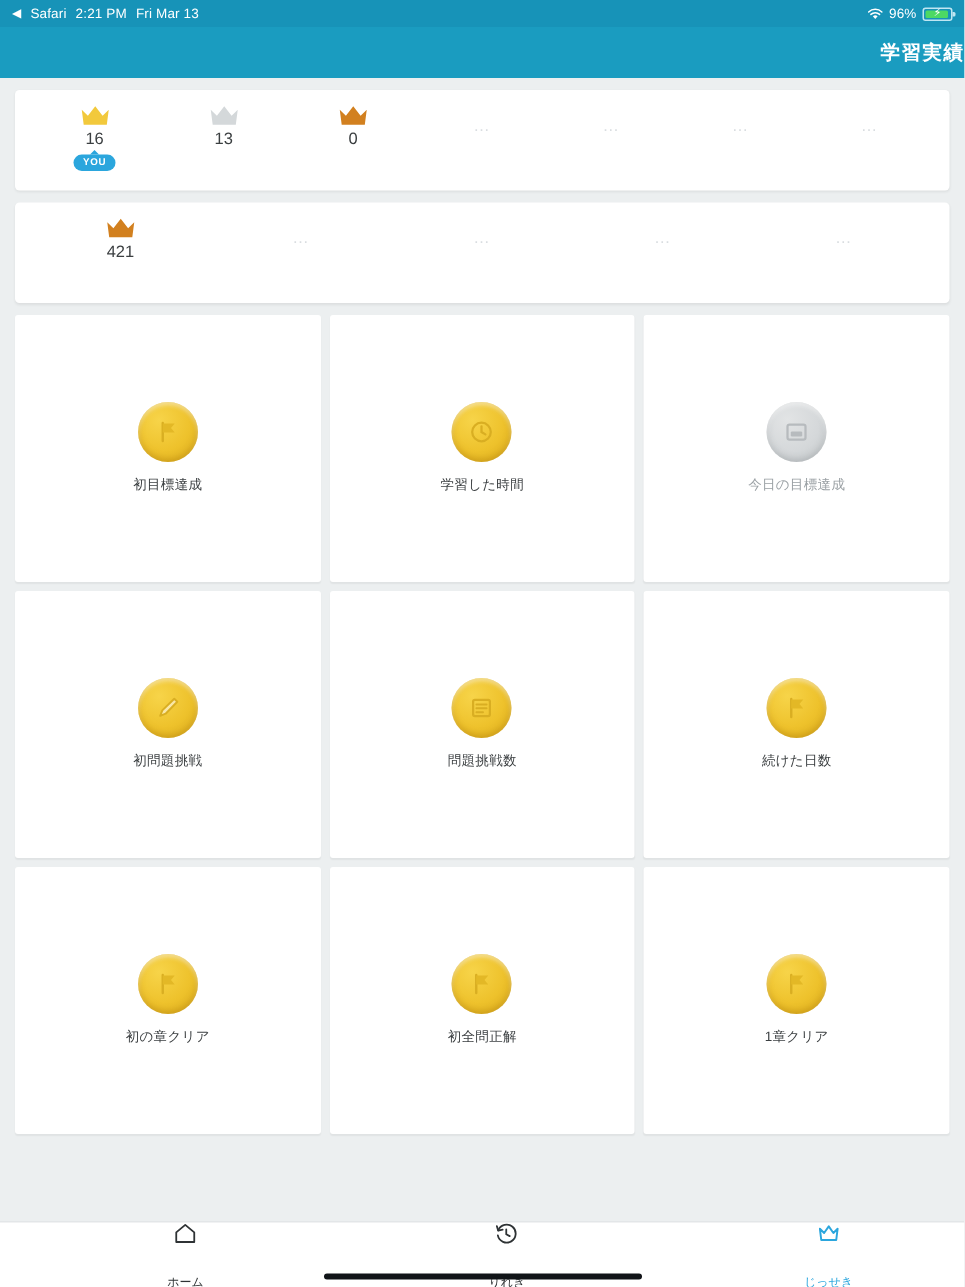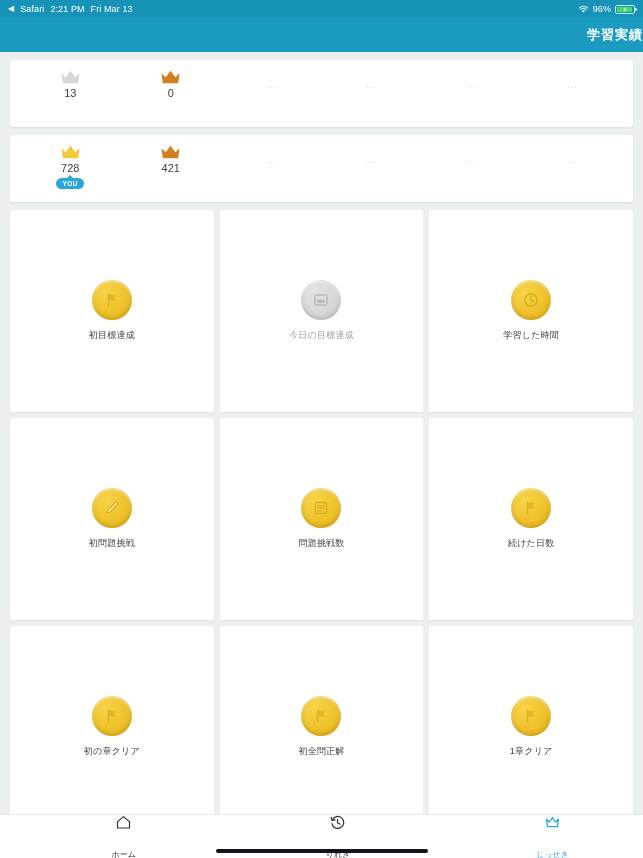--- a/index.html
+++ b/index.html
@@ -56,21 +56,21 @@
   }
   .you-badge::before{
     content:""; position:absolute; top:-3px; left:50%; transform:translateX(-50%);
     border-left:3px solid transparent; border-right:3px solid transparent; border-bottom:3px solid #2ba6dd;
   }
   .dots { color: #d9dde0; font-size: 11px; letter-spacing: 1px; line-height: 1; }
 
   
   .grid { display: grid; grid-template-columns: repeat(3, 1fr); gap: 6px; }
   .bcard {
-    background: #ffffff; height: 202px; border-radius: 2px;
+    background: #ffffff; height: 178px; border-radius: 2px;
     display: flex; flex-direction: column; align-items: center; justify-content: center;
     box-shadow: 0 1px 1px rgba(0,0,0,.05);
   }
   .medal { width: 40px; height: 40px; border-radius: 50%; display: flex; align-items: center; justify-content: center; position: relative; }
   .medal.gold {
     background: radial-gradient(circle at 35% 30%, #f7d449 0%, #eec22c 55%, #dcad1c 100%);
     box-shadow: inset 0 -2px 4px rgba(160,110,0,.35), inset 0 2px 3px rgba(255,255,255,.5);
   }
   .medal.gray {
     background: radial-gradient(circle at 35% 30%, #e2e4e5 0%, #d5d8da 55%, #c5c9cb 100%);
@@ -121,65 +121,65 @@
           <span class="batt-bolt">⚡</span>
       </span>
     </div>
   </div>
 
   <div class="navbar">
     <span class="title">学習実績</span>
   </div>
 
   <div class="content">
-
-    <div class="panel">
-      <div class="rank-row">
-        <div class="rank-slot">
-          <span class="crown">
-            <svg width="21" height="16" viewBox="0 0 21 16">
-                <path d="M1.5 4.2 L5.6 8.2 L10.5 1.8 L15.4 8.2 L19.5 4.2 L18.2 14.2 L2.8 14.2 Z" fill="#d4d8da"></path>
-              </svg>
-          </span>
-          <span class="rank-val">13</span>
-        </div>
-        <div class="rank-slot">
-          <span class="crown">
-            <svg width="21" height="16" viewBox="0 0 21 16">
-                <path d="M1.5 4.2 L5.6 8.2 L10.5 1.8 L15.4 8.2 L19.5 4.2 L18.2 14.2 L2.8 14.2 Z" fill="#d2801f"></path>
-              </svg>
-          </span>
-          <span class="rank-val">0</span>
-        </div>
-        <div class="rank-slot empty">
-          <span class="dots">…</span>
-        </div>
-        <div class="rank-slot empty">
-          <span class="dots">…</span>
-        </div>
-        <div class="rank-slot empty">
-          <span class="dots">…</span>
-        </div>
-        <div class="rank-slot empty">
-          <span class="dots">…</span>
-        </div>
-      </div>
-    </div>
 
     <div class="panel">
       <div class="rank-row">
         <div class="rank-slot">
           <span class="crown">
             <svg width="21" height="16" viewBox="0 0 21 16">
                 <path d="M1.5 4.2 L5.6 8.2 L10.5 1.8 L15.4 8.2 L19.5 4.2 L18.2 14.2 L2.8 14.2 Z" fill="#f2c93c"></path>
               </svg>
           </span>
-          <span class="rank-val">728</span>
+          <span class="rank-val">16</span>
           <span class="you-badge">YOU</span>
         </div>
+        <div class="rank-slot">
+          <span class="crown">
+            <svg width="21" height="16" viewBox="0 0 21 16">
+                <path d="M1.5 4.2 L5.6 8.2 L10.5 1.8 L15.4 8.2 L19.5 4.2 L18.2 14.2 L2.8 14.2 Z" fill="#d4d8da"></path>
+              </svg>
+          </span>
+          <span class="rank-val">13</span>
+        </div>
+        <div class="rank-slot">
+          <span class="crown">
+            <svg width="21" height="16" viewBox="0 0 21 16">
+                <path d="M1.5 4.2 L5.6 8.2 L10.5 1.8 L15.4 8.2 L19.5 4.2 L18.2 14.2 L2.8 14.2 Z" fill="#d2801f"></path>
+              </svg>
+          </span>
+          <span class="rank-val">0</span>
+        </div>
+        <div class="rank-slot empty">
+          <span class="dots">…</span>
+        </div>
+        <div class="rank-slot empty">
+          <span class="dots">…</span>
+        </div>
+        <div class="rank-slot empty">
+          <span class="dots">…</span>
+        </div>
+        <div class="rank-slot empty">
+          <span class="dots">…</span>
+        </div>
+      </div>
+    </div>
+
+    <div class="panel">
+      <div class="rank-row">
         <div class="rank-slot">
           <span class="crown">
             <svg width="21" height="16" viewBox="0 0 21 16">
                 <path d="M1.5 4.2 L5.6 8.2 L10.5 1.8 L15.4 8.2 L19.5 4.2 L18.2 14.2 L2.8 14.2 Z" fill="#d2801f"></path>
               </svg>
           </span>
           <span class="rank-val">421</span>
         </div>
         <div class="rank-slot empty">
           <span class="dots">…</span>
@@ -201,38 +201,38 @@
       <div class="bcard">
         <span class="medal gold">
           <svg width="22" height="22" viewBox="0 0 22 22">
               <path d="M7.5 5 L7.5 17" stroke="#d9ae22" stroke-width="1.6" stroke-linecap="round" fill="none"></path>
               <path d="M7.5 5.4 L15.5 5.4 L13 8.4 L15.5 11.4 L7.5 11.4 Z" fill="#e3b826"></path>
             </svg>
         </span>
         <span class="blabel">初目標達成</span>
       </div>
 
+      <div class="bcard">
+        <span class="medal gold">
+          <svg width="22" height="22" viewBox="0 0 22 22">
+              <circle cx="11" cy="11" r="6.2" fill="none" stroke="#d9ae22" stroke-width="1.5"></circle>
+              <path d="M11 7.2 L11 11 L13.6 12.6" stroke="#d9ae22" stroke-width="1.5" stroke-linecap="round" fill="none"></path>
+            </svg>
+        </span>
+        <span class="blabel">学習した時間</span>
+      </div>
+
       <div class="bcard locked">
         <span class="medal gray">
           <svg width="22" height="22" viewBox="0 0 22 22">
               <rect x="5" y="6" width="12" height="10" rx="1.4" fill="none" stroke="#b7bbbe" stroke-width="1.5"></rect>
               <rect x="7.2" y="10.6" width="7.6" height="3.4" rx=".8" fill="#b7bbbe"></rect>
             </svg>
         </span>
         <span class="blabel">今日の目標達成</span>
-      </div>
-
-      <div class="bcard">
-        <span class="medal gold">
-          <svg width="22" height="22" viewBox="0 0 22 22">
-              <circle cx="11" cy="11" r="6.2" fill="none" stroke="#d9ae22" stroke-width="1.5"></circle>
-              <path d="M11 7.2 L11 11 L13.6 12.6" stroke="#d9ae22" stroke-width="1.5" stroke-linecap="round" fill="none"></path>
-            </svg>
-        </span>
-        <span class="blabel">学習した時間</span>
       </div>
 
       <div class="bcard">
         <span class="medal gold">
           <svg width="22" height="22" viewBox="0 0 22 22">
               <path d="M5.8 16.2 L7.2 12.6 L15.2 4.8 L17.2 6.8 L9.4 14.8 Z" fill="#ffffff" fill-opacity=".55" stroke="#d9ae22" stroke-width="1.3" stroke-linejoin="round"></path>
             </svg>
         </span>
         <span class="blabel">初問題挑戦</span>
       </div>

